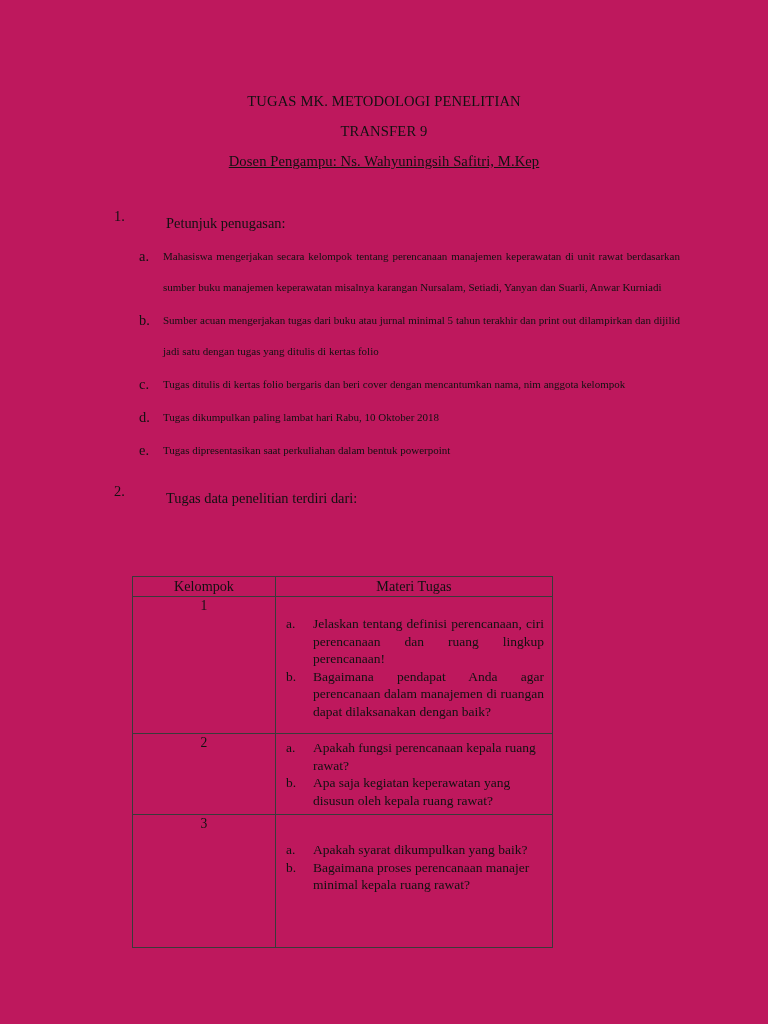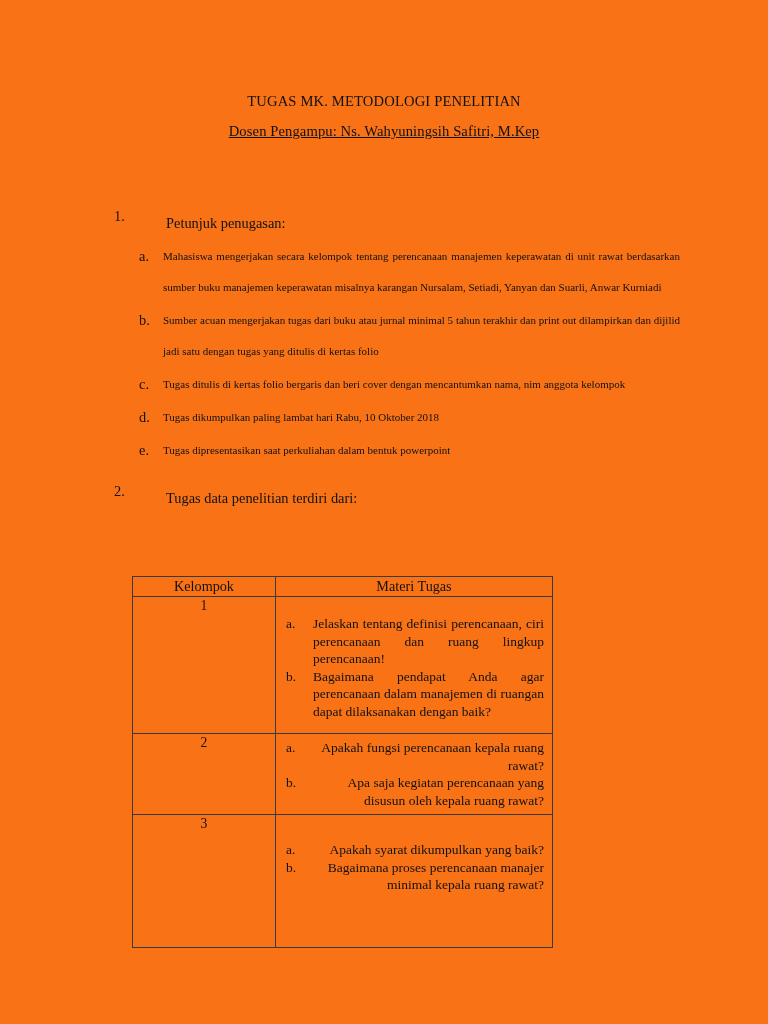--- a/index.html
+++ b/index.html
@@ -16,21 +16,21 @@
     color: #111111;
     -webkit-font-smoothing: antialiased;
   }
 
   .page {
     position: absolute;
     left: 0;
     top: 0;
     width: 768px;
     height: 1024px;
-    background: #f97316;
+    background: #be185d;
   }
 
   
   .heading {
     position: absolute;
     left: 90px;
     top: 86px;
     width: 588px;
     text-align: center;
   }
@@ -156,38 +156,39 @@
     font-size: 13.5px;
   }
   .q-item + .q-item { margin-top: 0px; }
   .q-marker {
     position: absolute;
     left: 3px;
     top: 0;
     width: 22px;
     text-align: left;
   }
-  .q-text { display: block; text-align: right; }
+  .q-text { display: block; }
   .q-text.justify {
     text-align: justify;
     text-justify: inter-word;
   }
 
   
   tr.row1 td { height: 136px; }
   tr.row2 td { height: 65px; }
   tr.row3 td { height: 132px; }
 </style>
 </head>
 <body>
 
 <div class="page">
 
   <div class="heading">
     <div class="hline">TUGAS MK. METODOLOGI PENELITIAN</div>
+    <div class="hline">TRANSFER 9</div>
     <div class="hline sub">Dosen Pengampu: Ns. Wahyuningsih Safitri, M.Kep</div>
   </div>
 
   <div class="body-list">
 
     <div class="num-item">
       <span class="num-marker">1.</span>
       <div class="num-text">Petunjuk penugasan:</div>
     </div>
 
@@ -260,21 +261,21 @@
         <tr class="row2">
           <td class="kel">2</td>
           <td class="materi">
             <div class="cell-inner r2">
               <div class="q-item">
                 <span class="q-marker">a.</span>
                 <span class="q-text">Apakah fungsi perencanaan kepala ruang rawat?</span>
               </div>
               <div class="q-item">
                 <span class="q-marker">b.</span>
-                <span class="q-text">Apa saja kegiatan perencanaan yang disusun oleh kepala ruang rawat?</span>
+                <span class="q-text">Apa saja kegiatan keperawatan yang disusun oleh kepala ruang rawat?</span>
               </div>
             </div>
           </td>
         </tr>
 
         <tr class="row3">
           <td class="kel">3</td>
           <td class="materi">
             <div class="cell-inner r3">
               <div class="q-item">

